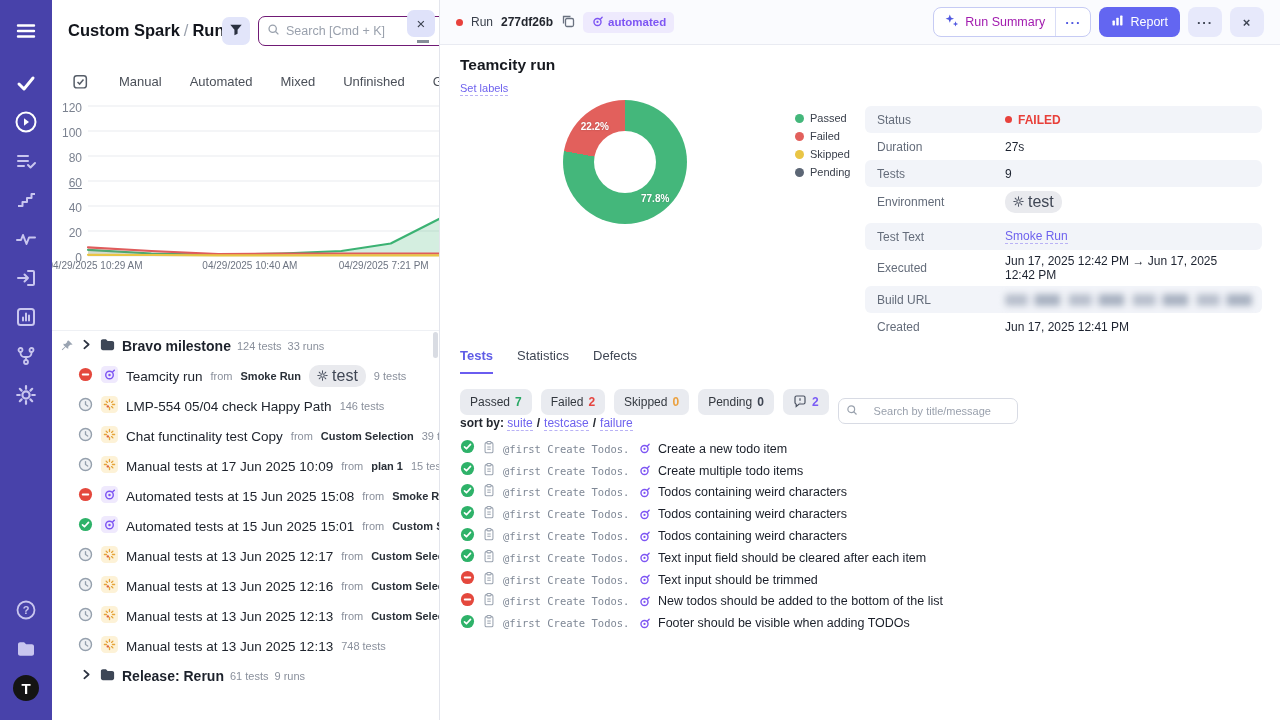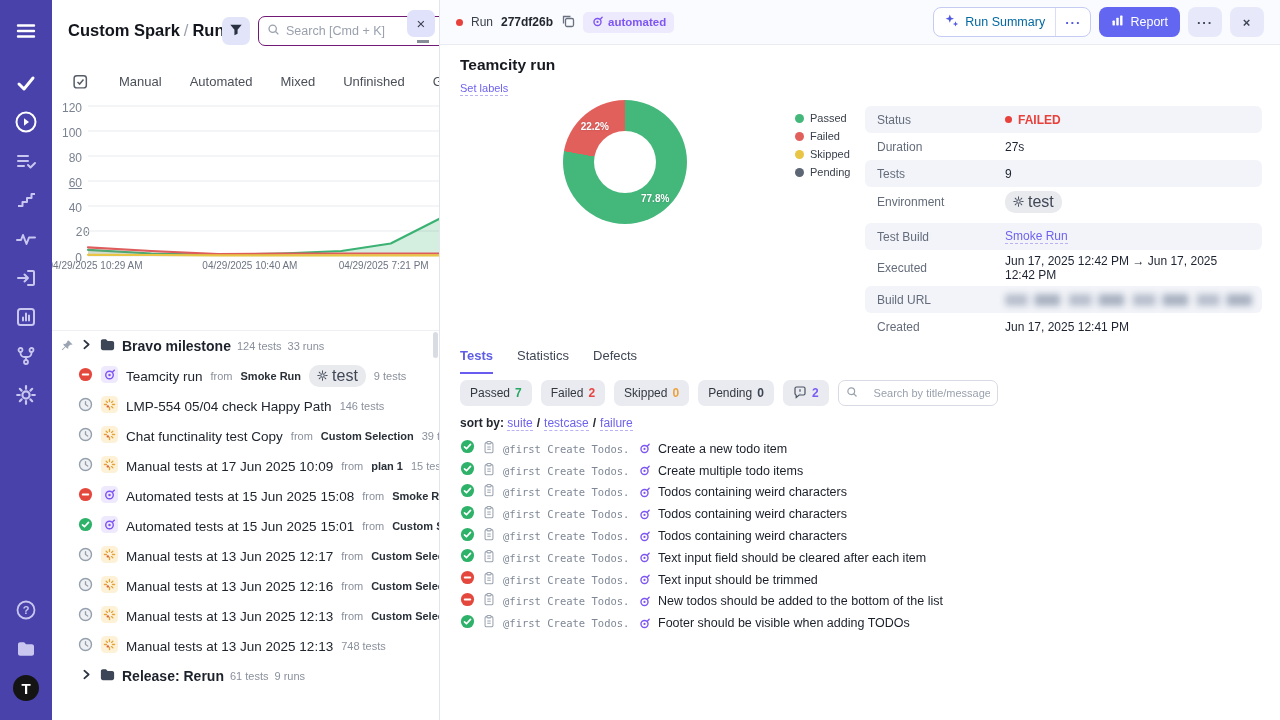--- a/index.html
+++ b/index.html
@@ -67,21 +67,21 @@
     border-bottom:1px solid #e9ebf2; display:flex; align-items:center; padding:0 16px; gap:8px; }
   .red-dot { width:7px; height:7px; border-radius:50%; background:#e8413c; flex:0 0 auto; }
   #rv-runword { font-size:12px; color:#3a404c; }
   #rv-runid { font-size:12px; font-weight:bold; color:#23272f; }
   .icon-btn { background:none; border:none; cursor:pointer; display:flex; align-items:center; }
   .auto-badge { display:inline-flex; align-items:center; gap:4px; background:#eeeafd; color:#7d55f3;
     font-size:11.5px; font-weight:bold; border-radius:5px; padding:3px 8px; cursor:pointer; }
   #rv-actions { margin-left:auto; display:flex; align-items:center; gap:8px; }
   #run-summary { display:flex; align-items:stretch; border:1px solid #c6cbf4; border-radius:8px; background:#fff;
     overflow:hidden; height:30px; }
-  #run-summary .main { display:flex; align-items:center; gap:6px; padding:0 10px; font-size:12.5px; color:#0369a1;
+  #run-summary .main { display:flex; align-items:center; gap:6px; padding:0 10px; font-size:12.5px; color:#a21caf;
     cursor:pointer; background:none; border:none; font-family:inherit; }
   #run-summary .more { border:none; border-left:1px solid #d9ddf6; background:none; color:#5058e0; padding:0 9px;
     cursor:pointer; font-weight:bold; letter-spacing:1px; }
   #report-btn { display:flex; align-items:center; gap:6px; height:30px; padding:0 12px; background:#6366f1;
     color:#fff; border:none; border-radius:8px; font-size:12.5px; cursor:pointer; font-family:inherit; }
   .ghost-btn { width:34px; height:30px; background:#e7e9fb; border:none; border-radius:8px; color:#3f4654;
     font-weight:bold; letter-spacing:1px; cursor:pointer; font-size:13px; }
 
   #rv-title { position:absolute; left:20px; top:56px; font-size:15.5px; font-weight:bold; color:#16191f; }
   #set-labels { position:absolute; left:20px; top:82px; font-size:11px; color:#6e62ee; cursor:pointer;
@@ -109,22 +109,22 @@
     background:repeating-linear-gradient(90deg,#b9c0cd 0 22px,#e7eaf1 22px 30px,#aab3c2 30px 55px,#eef0f5 55px 64px); }
 
   
   #rv-tabs { position:absolute; left:20px; top:348px; display:flex; gap:24px; font-size:13px; }
   .rv-tab { color:#3f4654; padding-bottom:9px; cursor:pointer; }
   .rv-tab.active { color:#5f5ce6; font-weight:bold; border-bottom:2px solid #6a5cf0; }
   #pills { position:absolute; left:20px; top:380px; display:flex; gap:9px; align-items:center; }
   .pill { display:flex; align-items:center; gap:5px; height:26px; padding:0 10px; background:#e9ebf0;
     border:none; border-radius:7px; font-size:12px; color:#33383f; cursor:pointer; font-family:inherit; }
   .pill b { font-weight:bold; }
-  #tests-search { display:flex; align-items:center; gap:16px; height:26px; width:160px; border:1px solid #d8dbe4;
-    border-radius:7px; padding:0 7px; background:#fff; }
+  #tests-search { display:flex; align-items:center; gap:16px; height:26px; width:180px; border:1px solid #d8dbe4;
+    border-radius:7px; padding:0 7px; background:#fff;margin-top:18px; }
   #tests-search input { border:none; outline:none; flex:1; min-width:0; font-size:11px; color:#333;
     font-family:"Liberation Sans", sans-serif; }
   #tests-search input::placeholder { color:#9aa1ad; }
   #sort-row { position:absolute; left:20px; top:416px; font-size:12px; color:#23272f; font-weight:bold; }
   #sort-row .slink { color:#6e62ee; font-weight:normal; border-bottom:1px dashed #b9b2f5; cursor:pointer; }
   #sort-row .ssep { color:#23272f; padding:0 4px; }
 
   
   #tests-list { position:absolute; left:20px; top:438px; width:800px; }
   .test-row { height:21.8px; display:flex; align-items:center; gap:7px; cursor:pointer; white-space:nowrap; }
@@ -256,21 +256,21 @@
     </span>
     <span class="lp-tab">Manual</span>
     <span class="lp-tab">Automated</span>
     <span class="lp-tab">Mixed</span>
     <span class="lp-tab">Unfinished</span>
     <span class="lp-tab">Groups</span>
   </div>
 
   <div id="trend">
       <div class="ytick" style="top:151px;left:4px;">0</div>
-      <div class="ytick" style="top:126px;left:12px;font-family:Liberation Mono, monospace;">20</div>
+      <div class="ytick" style="top:126px;left:4px;">20</div>
       <div class="ytick" style="top:101px;left:4px;">40</div>
       <div class="ytick" style="top:76px;left:4px;text-decoration:underline;">60</div>
       <div class="ytick" style="top:51px;left:4px;">80</div>
       <div class="ytick" style="top:26px;left:4px;">100</div>
       <div class="ytick" style="top:1px;left:4px;">120</div>
       <div class="xtick" style="left:43.04px;">04/29/2025 10:29 AM</div>
       <div class="xtick" style="left:197.92000000000002px;">04/29/2025 10:40 AM</div>
       <div class="xtick" style="left:331.68px;">04/29/2025 7:21 PM</div>
       <svg width="352" height="158" viewBox="0 0 352 158">
         <line x1="0" y1="150" x2="352" y2="150" stroke="#e9ebef" stroke-width="1"></line>
@@ -579,21 +579,21 @@
         <span class="dvalue">
           <span class="envpill"><span><svg width="11" height="11" viewBox="0 0 12 12">
                 <g stroke="#4a5160" stroke-width="1.1" fill="none" stroke-linecap="round">
                   <circle cx="6" cy="6" r="1.9"></circle>
                   <path d="M6 .9v1.7M6 9.4v1.7M.9 6h1.7M9.4 6h1.7M2.4 2.4l1.2 1.2M8.4 8.4l1.2 1.2M9.6 2.4L8.4 3.6M3.6 8.4L2.4 9.6"></path>
                 </g>
               </svg></span>test</span>
         </span>
       </div>
       <div class="drow light gap">
-        <span class="dlabel">Test Build</span>
+        <span class="dlabel">Test Text</span>
         <span class="dvalue">
           <span class="dlink">Smoke Run</span>
         </span>
       </div>
       <div class="drow  ">
         <span class="dlabel">Executed</span>
         <span class="dvalue">
           <span>Jun 17, 2025 12:42 PM → Jun 17, 2025 12:42 PM</span>
         </span>
       </div>

